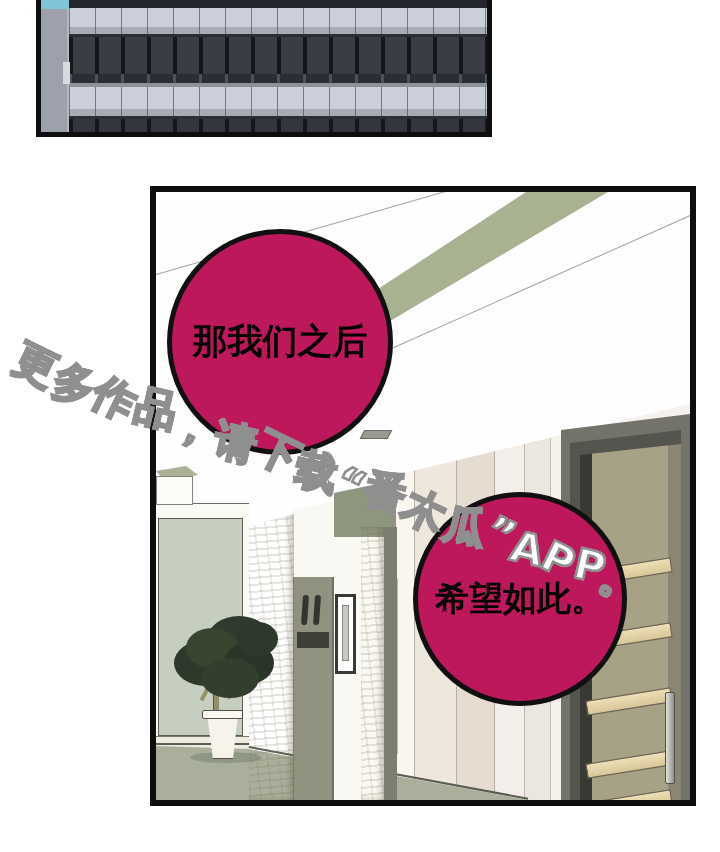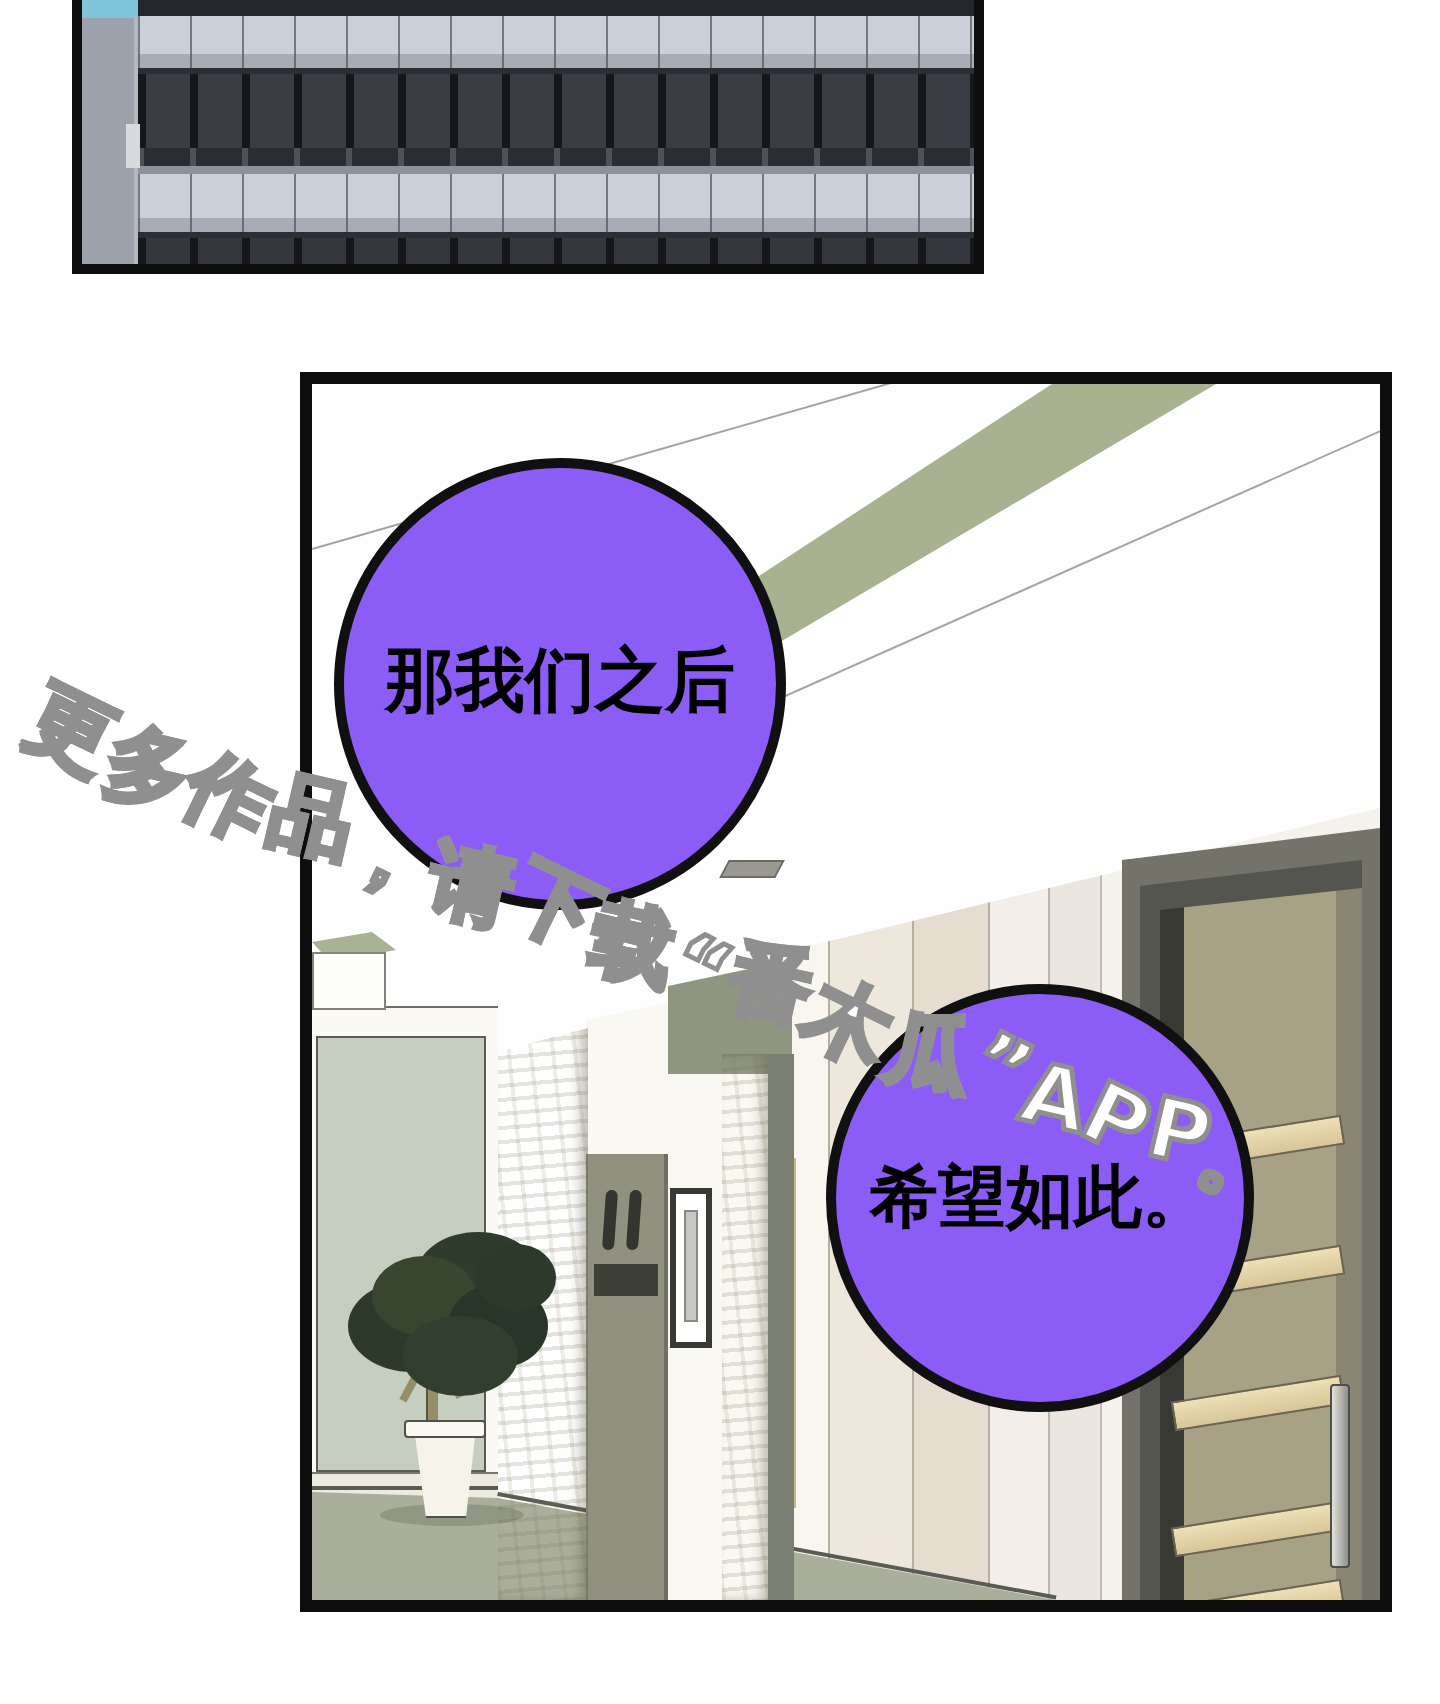--- a/index.html
+++ b/index.html
@@ -125,21 +125,21 @@
     border-left:1px solid #5a553f;}
   .branch{position:absolute;width:4px;height:28px;background:#958e68;}
   .pot-shadow{position:absolute;left:34px;top:160px;width:72px;height:11px;border-radius:50%;
     background:rgba(40,45,35,.18);}
   .pot{position:absolute;left:49px;top:122px;width:35px;height:45px;background:#f5f3ea;
     border:1px solid #50504a;clip-path:polygon(2px 0,33px 0,28px 45px,8px 45px);}
   .pot-rim{position:absolute;left:46px;top:118px;width:41px;height:9px;background:#faf8f1;
     border:1px solid #50504a;border-radius:2px;}
 
   
-  .bubble{border-radius:50%;background:#8b5cf6;border:5px solid #101010;
+  .bubble{border-radius:50%;background:#be185d;border:5px solid #101010;
     display:flex;align-items:center;justify-content:center;text-align:right;
     z-index:30;color:#000;}
   .bubble1{left:167px;top:229px;width:226px;height:226px;
     font-size:35px;font-weight:bold;line-height:1.42;letter-spacing:0px;}
   .bubble2{left:413px;top:492px;width:214px;height:214px;
     font-size:34px;font-weight:bold;}
 
   
   .watermark{left:24px;top:334px;width:800px;z-index:50;
     transform:rotate(20deg);transform-origin:left top;

